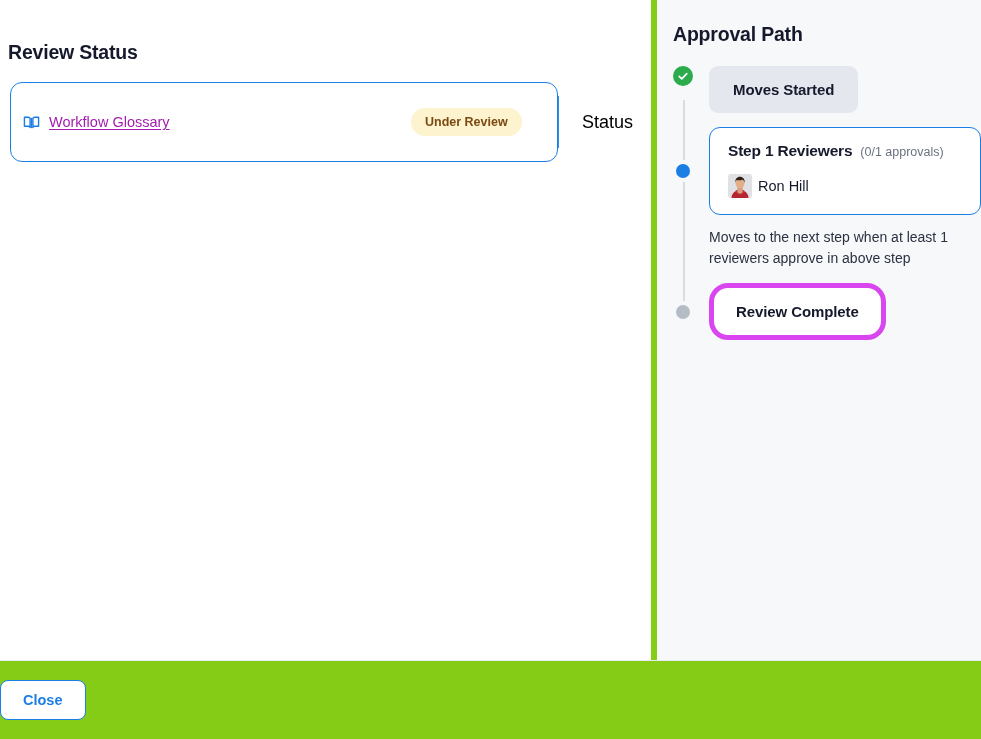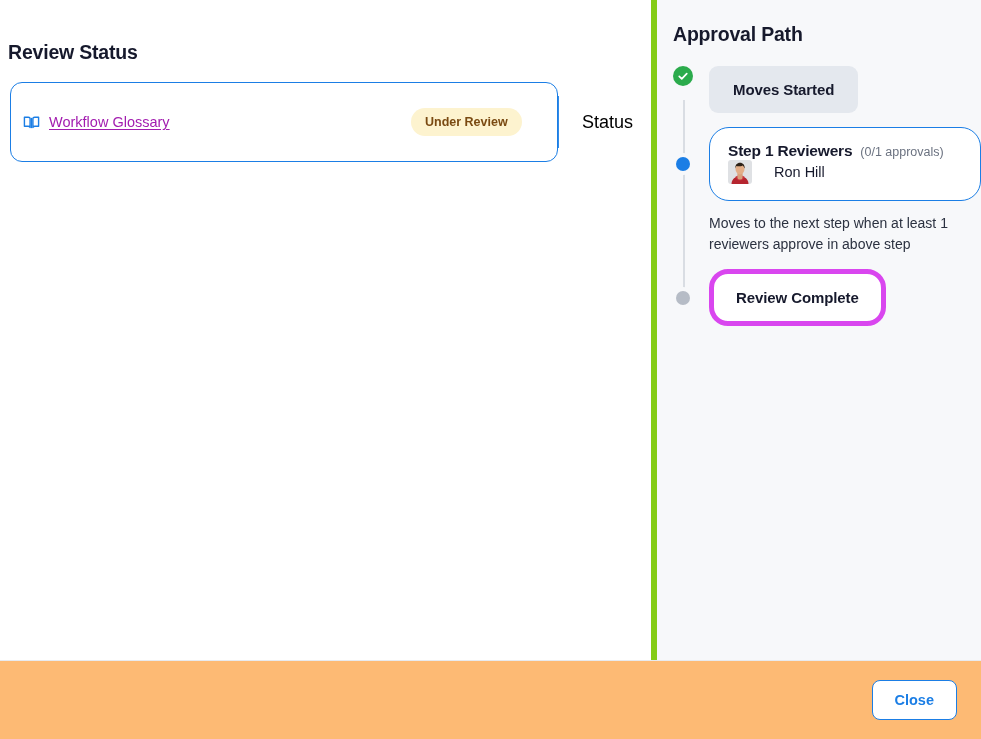--- a/index.html
+++ b/index.html
@@ -198,21 +198,21 @@
     border-radius: 9px;
     padding: 15px 24px;
     font-size: 15px;
     font-weight: bold;
     color: #16192c;
     letter-spacing: -0.1px;
   }
   .card-step {
     background: #ffffff;
     border: 1.5px solid #1b7ee5;
-    border-radius: 20px;
+    border-radius: 11px;
     padding: 14px 18px 16px 18px;
     width: 272px;
     box-sizing: border-box;
   }
   .step-head {
     display: flex;
     align-items: baseline;
     gap: 8px;
   }
   .step-title {
@@ -221,22 +221,22 @@
     color: #16192c;
     letter-spacing: -0.2px;
   }
   .step-count {
     font-size: 12.5px;
     color: #6b7280;
   }
   .reviewer {
     display: flex;
     align-items: center;
-    gap: 22px;
-    margin-top: 0;
+    gap: 6px;
+    margin-top: 14px;
   }
   .avatar {
     width: 24px;
     height: 24px;
     border-radius: 3px;
     flex: 0 0 auto;
     display: block;
   }
   .reviewer-name {
     font-size: 14.5px;
@@ -262,24 +262,24 @@
     padding: 15px 22px;
     font-size: 15px;
     font-weight: bold;
     color: #16192c;
     letter-spacing: -0.1px;
   }
 
   
   .modal-footer {
     flex: 1;
-    background: #fdba74;
-    display: flex;
-    align-items: center;
-    justify-content: flex-end;
+    background: #84cc16;
+    display: flex;
+    align-items: center;
+    justify-content: flex-start;
     padding-right: 24px;
   }
   .close-btn {
     border: 1.5px solid #1b7ee5;
     background: #ffffff;
     color: #1b7ee5;
     font-family: "Liberation Sans", sans-serif;
     font-size: 14.5px;
     font-weight: bold;
     padding: 11px 22px;

